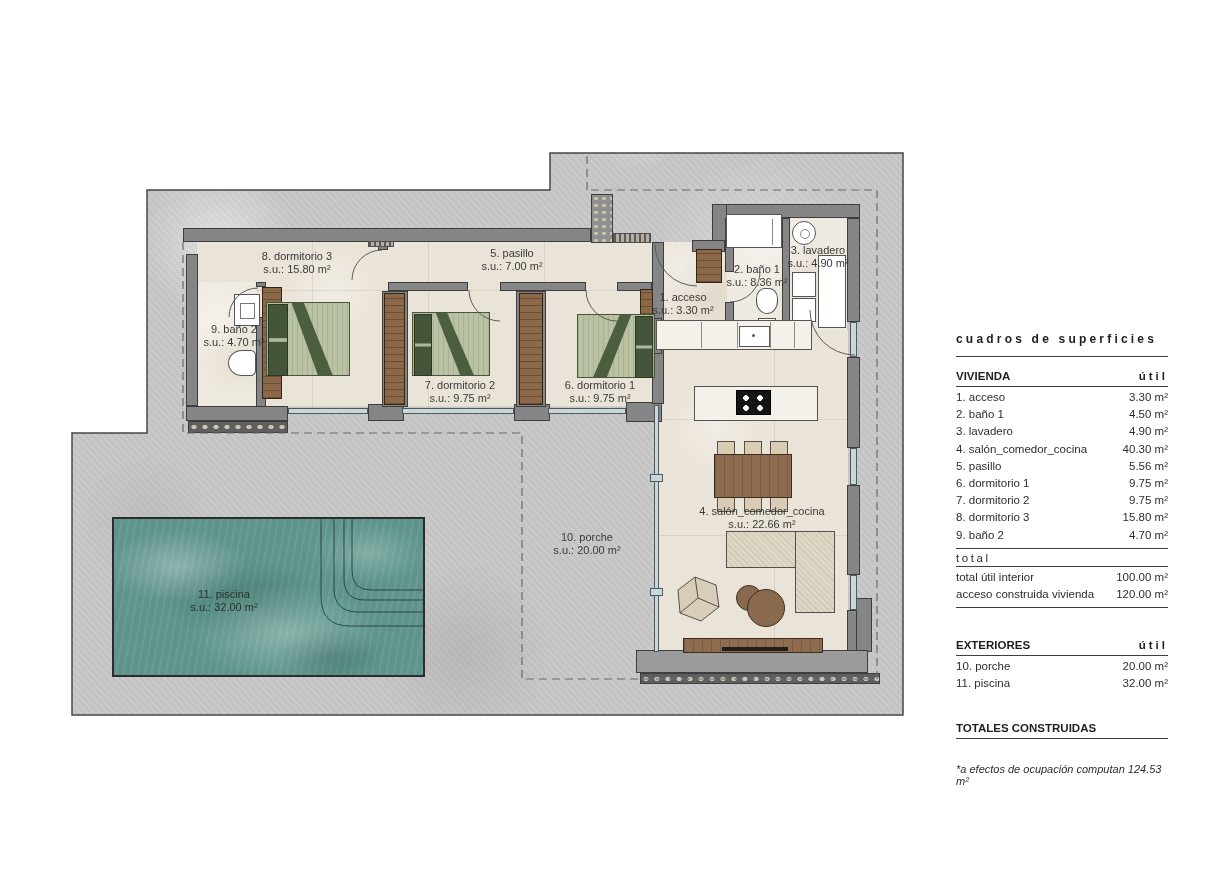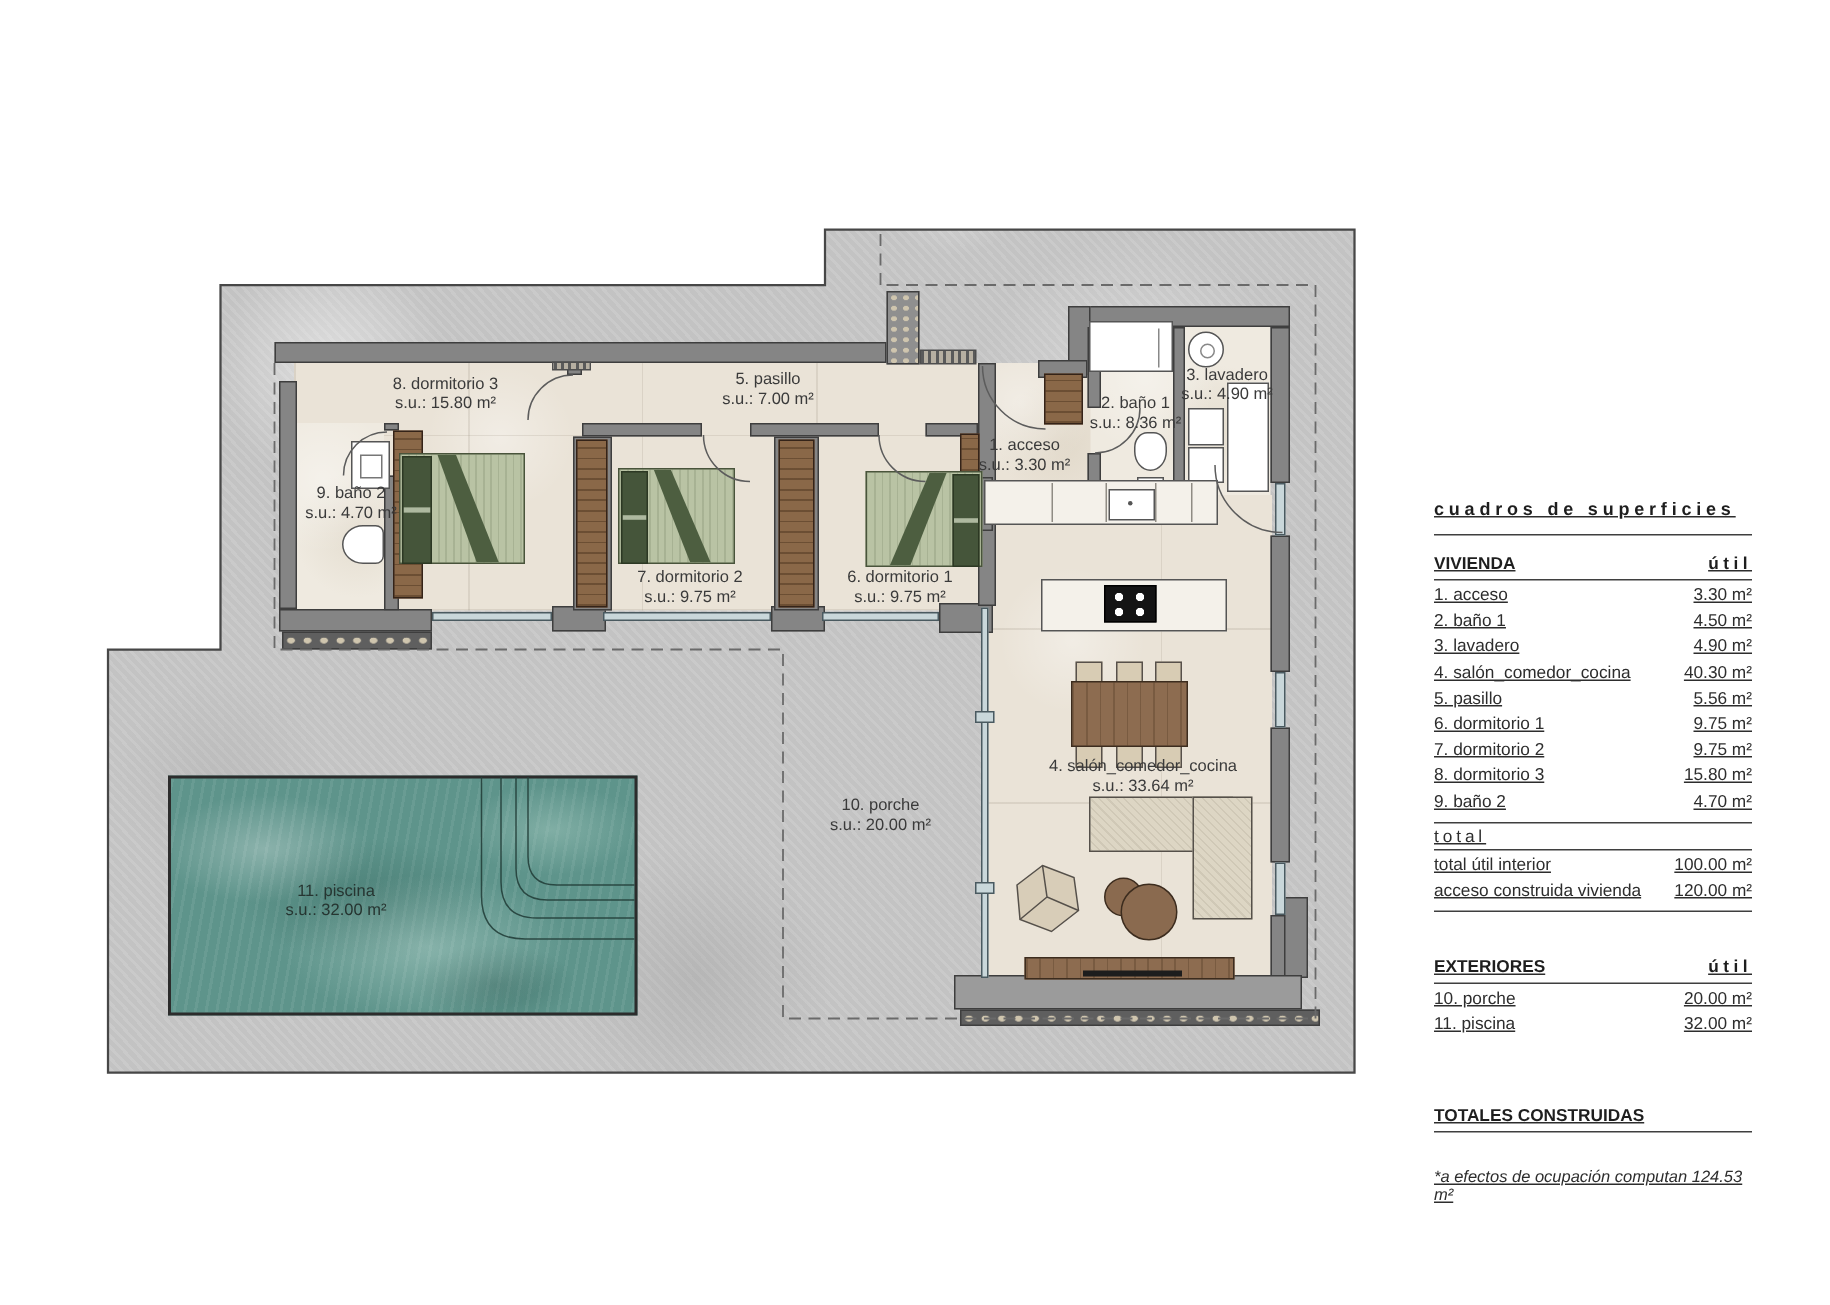--- a/index.html
+++ b/index.html
@@ -72,32 +72,32 @@
       radial-gradient(ellipse 100px 50px at 82% 22%, rgba(170,206,196,.45), transparent 60%),
       radial-gradient(ellipse 140px 70px at 42% 52%, rgba(30,78,70,.28), transparent 60%),
       radial-gradient(ellipse 90px 45px at 70% 88%, rgba(26,66,60,.30), transparent 60%),
       repeating-linear-gradient(100deg, rgba(255,255,255,.07) 0 2px, transparent 2px 7px);}
   
   .rlabel{position:absolute;z-index:5;text-align:center;color:#3a3a3a;
           font-size:11px;line-height:12.5px;width:130px;}
   .rlabel.wide{width:180px;}
   .rlabel.pool-l{color:#263531;}
   
-  .panel{position:absolute;left:956px;top:332px;width:212px;z-index:10;color:#2d2d2d;text-decoration:underline;}
+  .panel{position:absolute;left:956px;top:332px;width:212px;z-index:10;color:#2d2d2d;}
   .ptitle{font-size:12px;font-weight:700;letter-spacing:3.2px;color:#1e1e1e;
           padding-bottom:10px;border-bottom:1.5px solid #3f3f3f;white-space:nowrap;}
   .phead{display:flex;justify-content:space-between;align-items:baseline;font-weight:700;
          font-size:11.5px;color:#1e1e1e;padding:5px 0 4px;border-bottom:1.5px solid #3f3f3f;margin-top:8px;}
   .unit{letter-spacing:3px;}
   .rows{padding:2px 0 4px;}
   .prow{display:flex;justify-content:space-between;font-size:11.5px;line-height:17.2px;}
   .rule{border-top:1px solid #3f3f3f;}
   .ptotal{letter-spacing:2.6px;font-size:11.5px;padding:3px 0 2px;}
   .mt{margin-top:26px;}
-  .mt2{margin-top:36px;}
+  .mt2{margin-top:20px;}
   .pfoot{font-style:italic;font-size:11px;margin-top:24px;}
   svg.lines{position:absolute;left:0;top:0;z-index:4;pointer-events:none;}
 </style>
 </head>
 <body>
 
 <div class="canvas">
 
   <div class="plot"></div>
 
@@ -248,21 +248,21 @@
   <div class="rlabel" style="left:692px;top:263px">
     <div>2. baño 1</div>
       <div>s.u.: 8.36 m²</div>
   </div>
   <div class="rlabel" style="left:753px;top:244px">
     <div>3. lavadero</div>
       <div>s.u.: 4.90 m²</div>
   </div>
   <div class="rlabel wide" style="left:672px;top:505px">
     <div>4. salón_comedor_cocina</div>
-      <div>s.u.: 33.64 m²</div>
+      <div>s.u.: 22.66 m²</div>
   </div>
   <div class="rlabel" style="left:447px;top:247px">
     <div>5. pasillo</div>
       <div>s.u.: 7.00 m²</div>
   </div>
   <div class="rlabel" style="left:535px;top:379px">
     <div>6. dormitorio 1</div>
       <div>s.u.: 9.75 m²</div>
   </div>
   <div class="rlabel" style="left:395px;top:379px">

